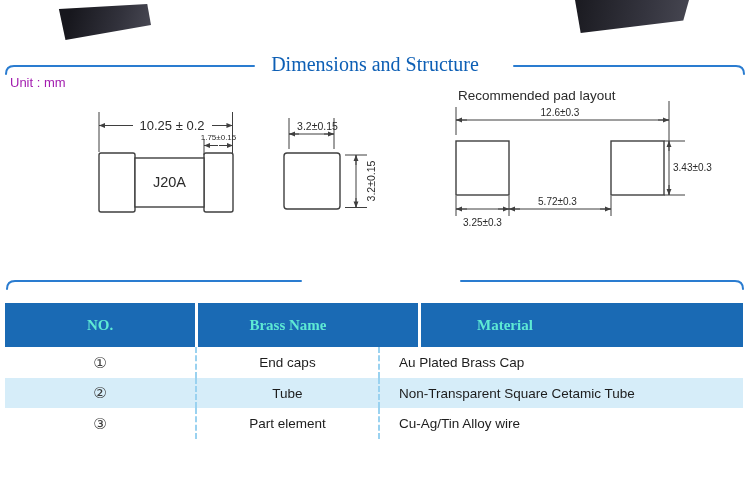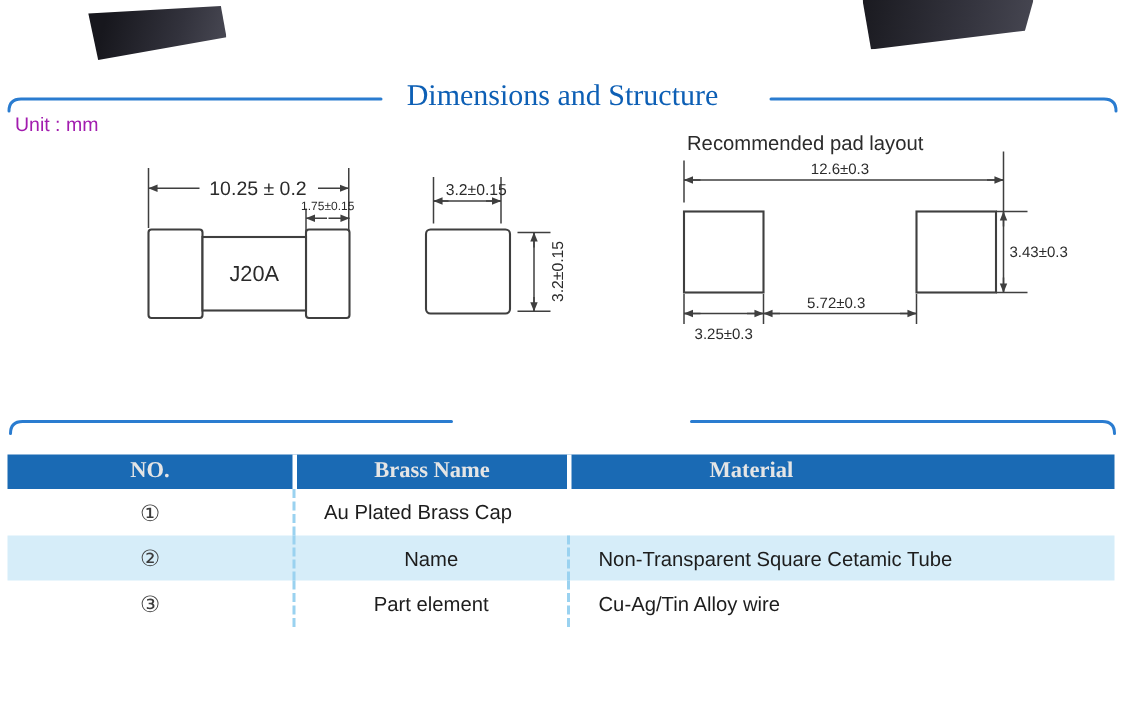--- a/index.html
+++ b/index.html
@@ -28,25 +28,25 @@
 
   
   .drawing{position:absolute;}
   .dln{stroke:#3f3f3f;stroke-width:1;fill:none;}
   .dshape{stroke:#3f3f3f;stroke-width:1.4;fill:#fff;}
   .dtxt{fill:#2b2b2b;font-family:"Liberation Sans",sans-serif;}
 
   
   #tbl{position:absolute;left:5px;top:303px;width:738px;font-size:13.5px;color:#1d1d1d;}
   .trow{display:grid;grid-template-columns:190px 183px 1fr;align-items:center;}
-  .thead{height:23px;background:#1a6ab4;color:#e5e5e5;font-family:"Liberation Serif",serif;
+  .thead{height:44px;background:#1a6ab4;color:#5eead4;font-family:"Liberation Serif",serif;
          font-weight:bold;font-size:15px;}
   .thead .cell{display:flex;align-items:center;justify-content:center;height:100%;}
   .thead .cell+.cell{border-left:3px solid #fff;}
-  .thead .c-material{justify-content:flex-start;padding-left:92px;box-sizing:border-box;}
+  .thead .c-material{justify-content:flex-start;padding-left:56px;box-sizing:border-box;margin-left:40px;}
   .tbody .trow{height:31px;}
   .tbody .trow:nth-child(2){height:30px;background:#d6edf9;}
   .tbody .cell{display:flex;align-items:center;justify-content:center;height:100%;box-sizing:border-box;}
   .tbody .cell+.cell{border-left:2px dashed #9ad2f0;}
   .tbody .c-no{font-family:"DejaVu Sans",sans-serif;font-size:15px;color:#3c3c3c;}
   .tbody .c-material{justify-content:flex-start;padding-left:19px;}
 </style>
 </head>
 <body>
 
@@ -140,25 +140,26 @@
 
   <div id="tbl">
     <div class="trow thead">
       <div class="cell c-no">NO.</div>
       <div class="cell c-part">Brass Name</div>
       <div class="cell c-material">Material</div>
     </div>
     <div class="tbody">
       <div class="trow">
         <div class="cell c-no">①</div>
+        <div class="cell c-part">End caps</div>
         <div class="cell c-material">Au Plated Brass Cap</div>
       </div>
       <div class="trow">
         <div class="cell c-no">②</div>
-        <div class="cell c-part">Name</div>
+        <div class="cell c-part">Tube</div>
         <div class="cell c-material">Non-Transparent Square Cetamic Tube</div>
       </div>
       <div class="trow">
         <div class="cell c-no">③</div>
         <div class="cell c-part">Part element</div>
         <div class="cell c-material">Cu-Ag/Tin Alloy wire</div>
       </div>
     </div>
   </div>
 

